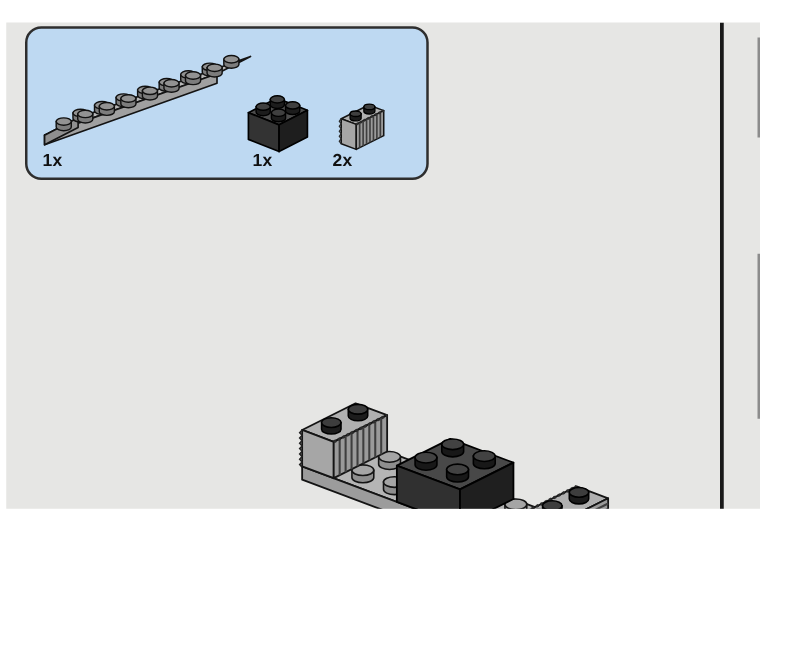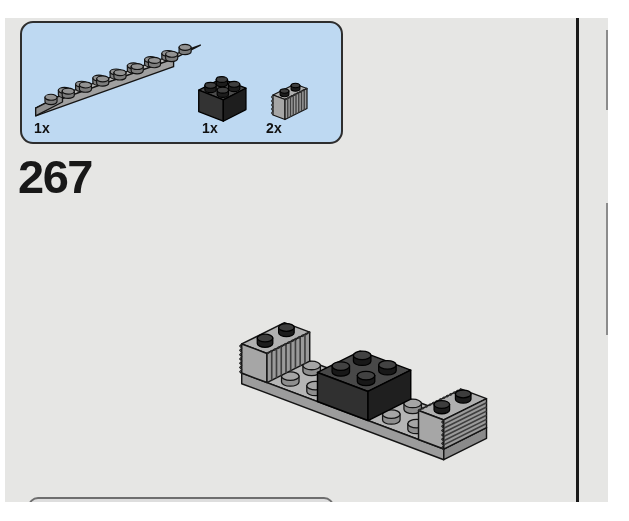--- a/index.html
+++ b/index.html
@@ -1,18 +1,18 @@
 <!DOCTYPE html>
 <html><head>
 <meta charset="utf-8">
 <style>
   * { margin:0; padding:0; box-sizing:border-box; }
   html,body { width:629px; height:521px; background:#ffffff; font-family:"Liberation Sans", sans-serif; }
   .sheet { position:relative; width:629px; height:521px; background:#ffffff; overflow:hidden; }
-  .content { position:absolute; left:5px; top:18px; width:603px; height:484px; background:#e6e6e4; overflow:hidden; }
+  .content { position:absolute; left:5px; top:18px; width:603px; height:389px; background:#e6e6e4; overflow:hidden; }
 
   .callout { position:absolute; left:15px; top:3px; width:323px; height:123px;
              background:#bed9f2; border:2px solid #2e2e2e; border-radius:13px; }
   .callout svg { position:absolute; }
   .qty { position:absolute; font-size:14px; font-weight:bold; color:#111; letter-spacing:0.2px; }
   .qty.q1 { left:12px;  top:97px; }
   .qty.q2 { left:180px; top:97px; }
   .qty.q3 { left:244px; top:97px; }
 
   .step-number { position:absolute; left:13px; top:134px; font-size:47px; font-weight:bold;
@@ -165,21 +165,20 @@
               <ellipse cx="0" cy="-3.5" rx="4.4" ry="2.2" fill="#3f3f3f"></ellipse>
             </g>
         </g>
       </svg>
 
       <span class="qty q1">1x</span>
       <span class="qty q2">1x</span>
       <span class="qty q3">2x</span>
     </div>
 
-    <div class="step-number">267</div>
 
     <svg class="assembly-svg" width="272" height="189" viewBox="0 0 280 195" preserveAspectRatio="none">
 
       <g stroke="#141414" stroke-width="1.5" stroke-linejoin="round">
         <path d="M10,96 L218,174.4 L262,152.4 L54,74 Z" fill="#b5b5b5"></path>
         <path d="M10,96 L218,174.4 L218,185.4 L10,107 Z" fill="#9c9c9c"></path>
         <path d="M218,174.4 L262,152.4 L262,163.4 L218,185.4 Z" fill="#8a8a8a"></path>
       </g>
       <g stroke="#141414" stroke-width="1.3">
         <g transform="translate(60,105.2)">

